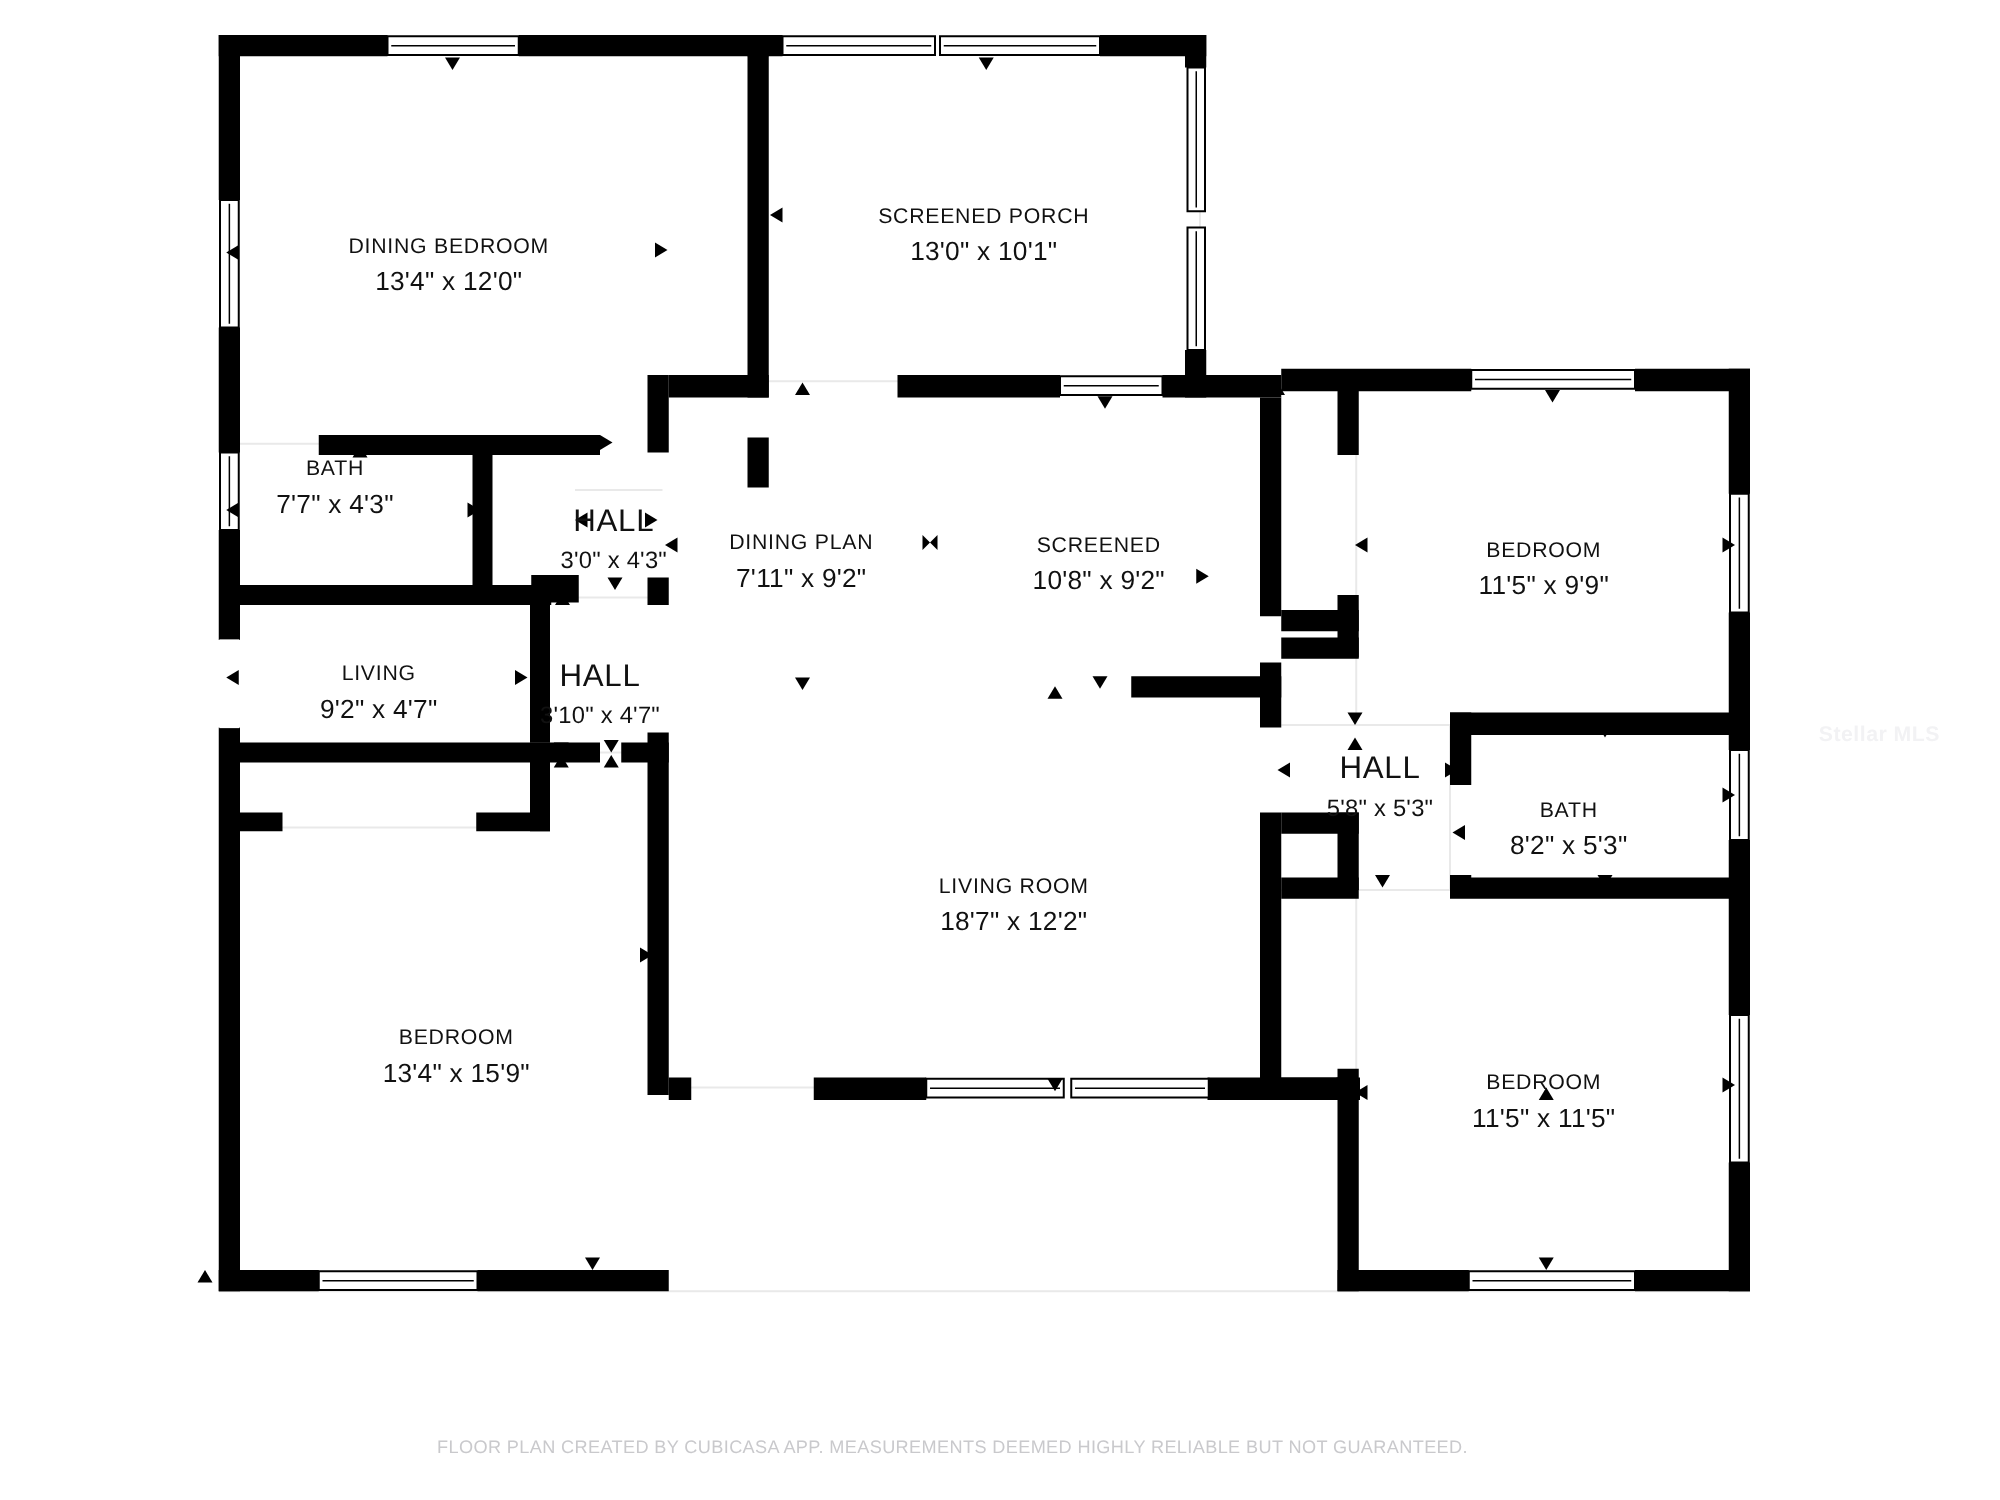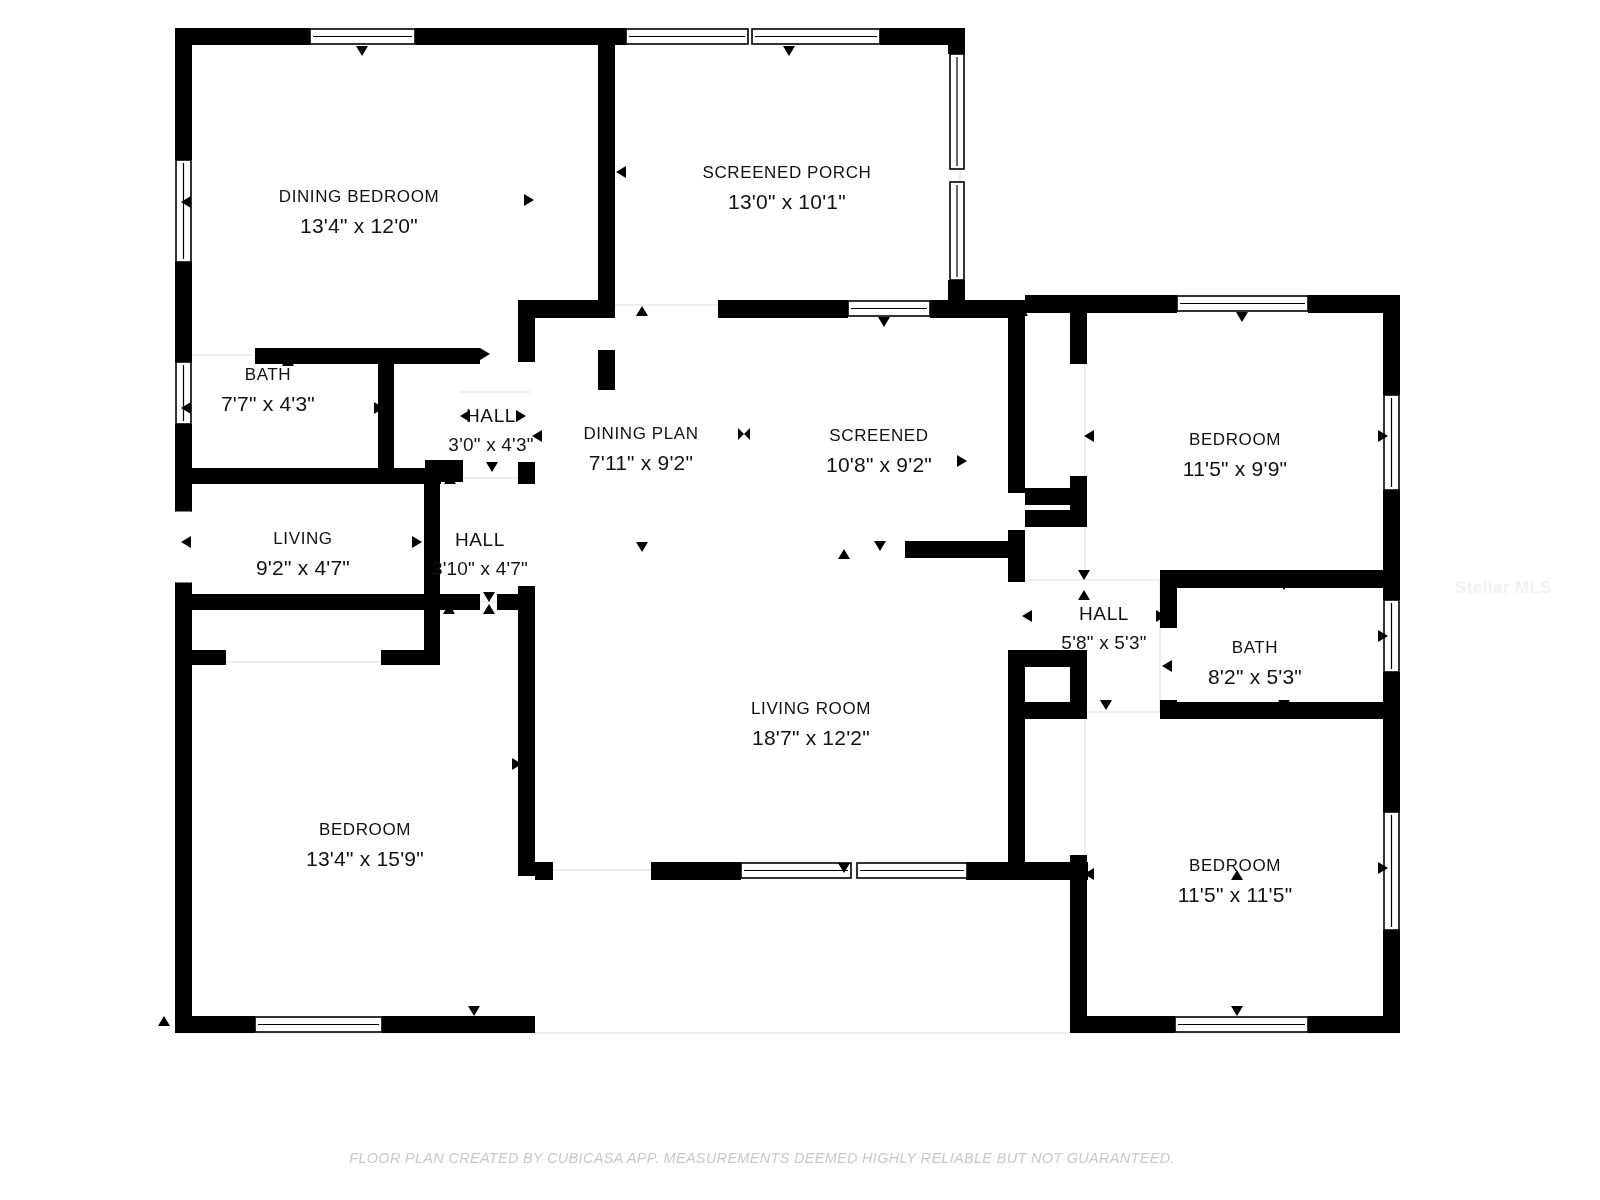--- a/index.html
+++ b/index.html
@@ -36,34 +36,33 @@
     font-size: 17px;
     font-weight: 400;
     letter-spacing: 0.6px;
   }
   .room-label .dim {
     display: block;
     font-size: 21px;
     font-weight: 400;
     margin-top: 4px;
   }
-  .room-label.small .name { font-size: 19px; }
+  .room-label.small .name { font-size: 25px; }
   .room-label.small .dim  { font-size: 19px; }
 
   #footer-note {
     position: absolute;
     left: 0;
     top: 1150px;
     width: 1524px;
     text-align: center;
     font-size: 14.5px;
     letter-spacing: 0.3px;
     color: #c9c9cc;
     font-family: "Liberation Sans", sans-serif;
-    font-style: italic;
   }
   #watermark {
     position: absolute;
     left: 1455px;
     top: 578px;
     font-size: 17px;
     letter-spacing: 0.4px;
     color: #f2f2f4;
     font-family: "Liberation Sans", sans-serif;
     font-weight: 600;

